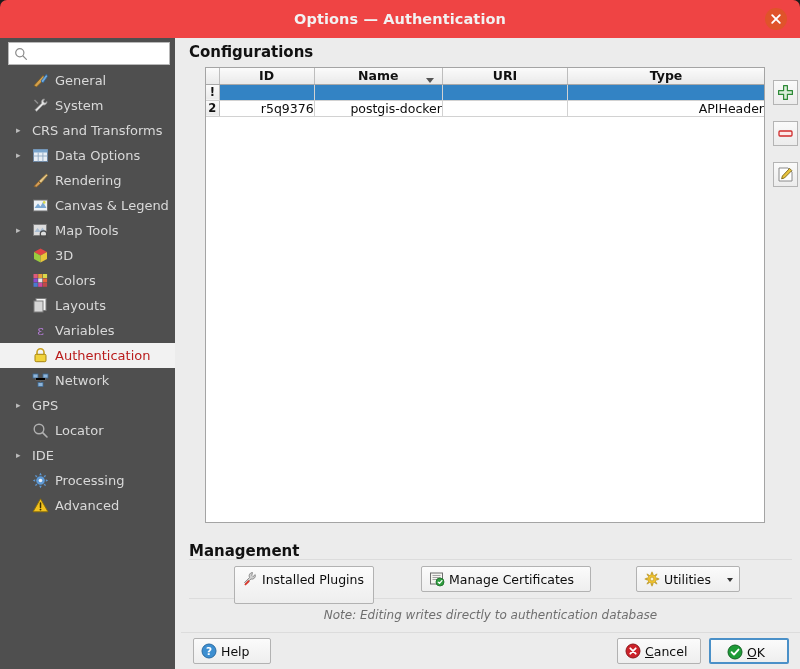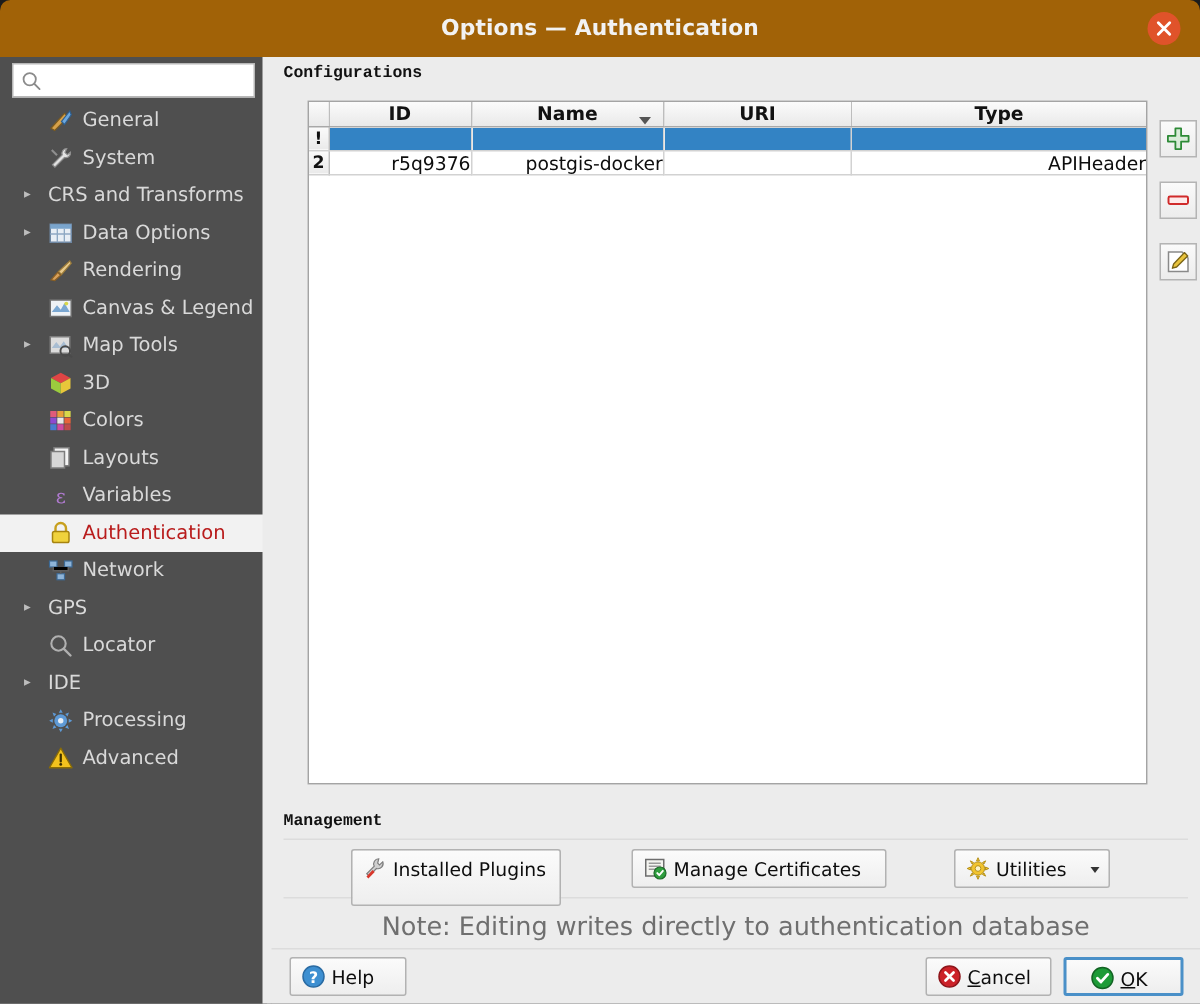--- a/index.html
+++ b/index.html
@@ -21,21 +21,21 @@
     position: absolute;
     left: 0; top: 0;
     width: 800px; height: 669px;
     background: #1c1c1c;
     box-sizing: border-box;
   }
   .titlebar {
     position: absolute;
     left: 0; top: 0;
     width: 800px; height: 38px;
-    background: #a16207;
+    background: #ef4444;
     border-top-left-radius: 7px;
     border-top-right-radius: 7px;
   }
   .titlebar-text {
     position: absolute;
     left: 0; top: 0;
     width: 800px;
     line-height: 38px;
     text-align: center;
     color: #f2f2f2;
@@ -152,23 +152,22 @@
   
   .pane {
     position: absolute;
     left: 181px; top: 0;
     width: 619px; height: 631px;
     background: #ececec;
   }
   .group-title {
     position: absolute;
     color: #111;
-    font-size: 11px;
+    font-size: 15px;
     font-weight: bold;
-    font-family: Liberation Mono, monospace;
   }
   #configurations-title { left: 8px; top: 5px; }
   #management-title     { left: 8px; top: 504px; }
 
   
   .table-frame {
     position: absolute;
     left: 24px; top: 29px;
     width: 560px; height: 456px;
     background: #ffffff;
@@ -282,21 +281,22 @@
     border-right: 3.5px solid transparent;
     border-top: 4px solid #333;
   }
 
   .note {
     position: absolute;
     left: 0; top: 570px;
     width: 619px;
     text-align: center;
     color: #6f6f6f;
-    font-size: 17px;
+    font-size: 12px;
+    font-style: italic;
   }
 
   
   .footer-sep {
     position: absolute;
     left: 0; top: 594px;
     width: 619px; height: 1px;
     background: #dcdcdc;
   }
   #help-button   { left: 12px;  top: 600px; width: 78px; height: 26px; }

